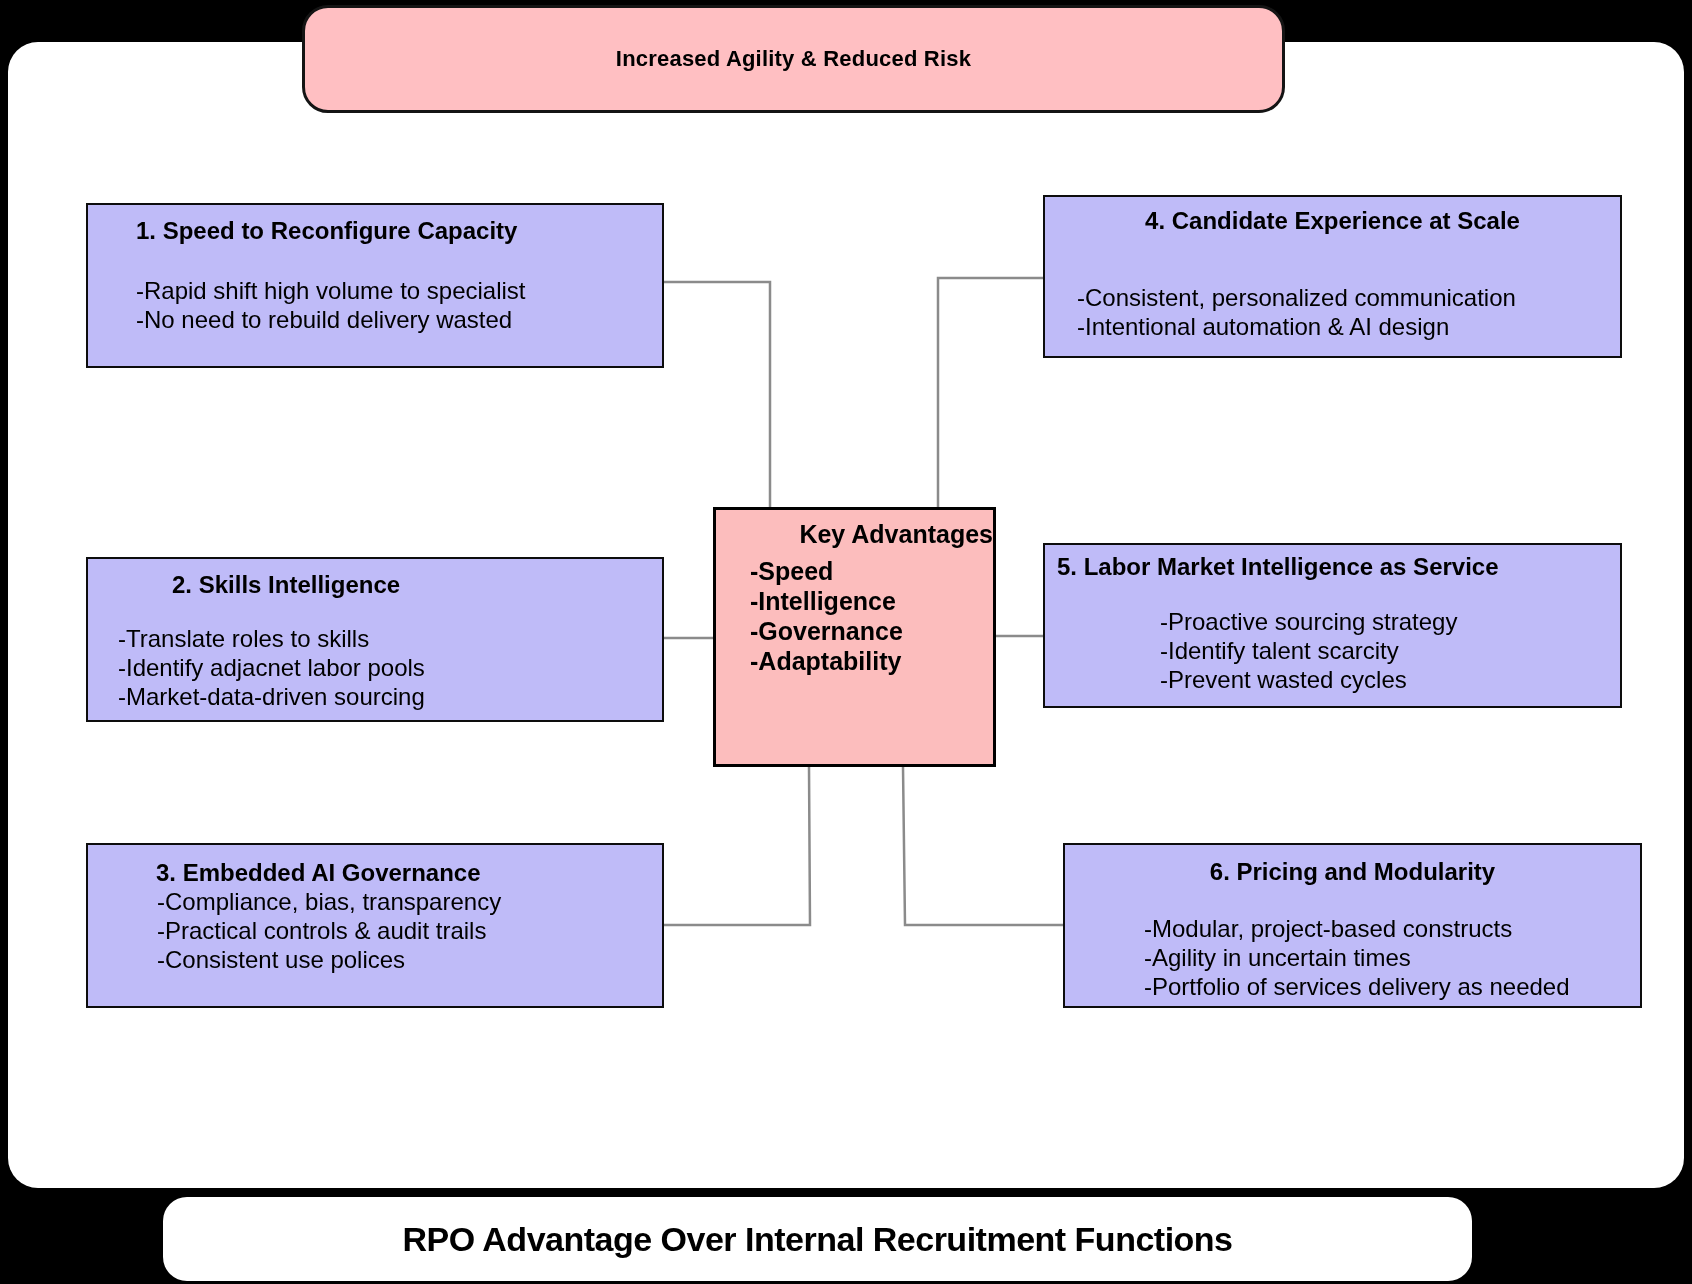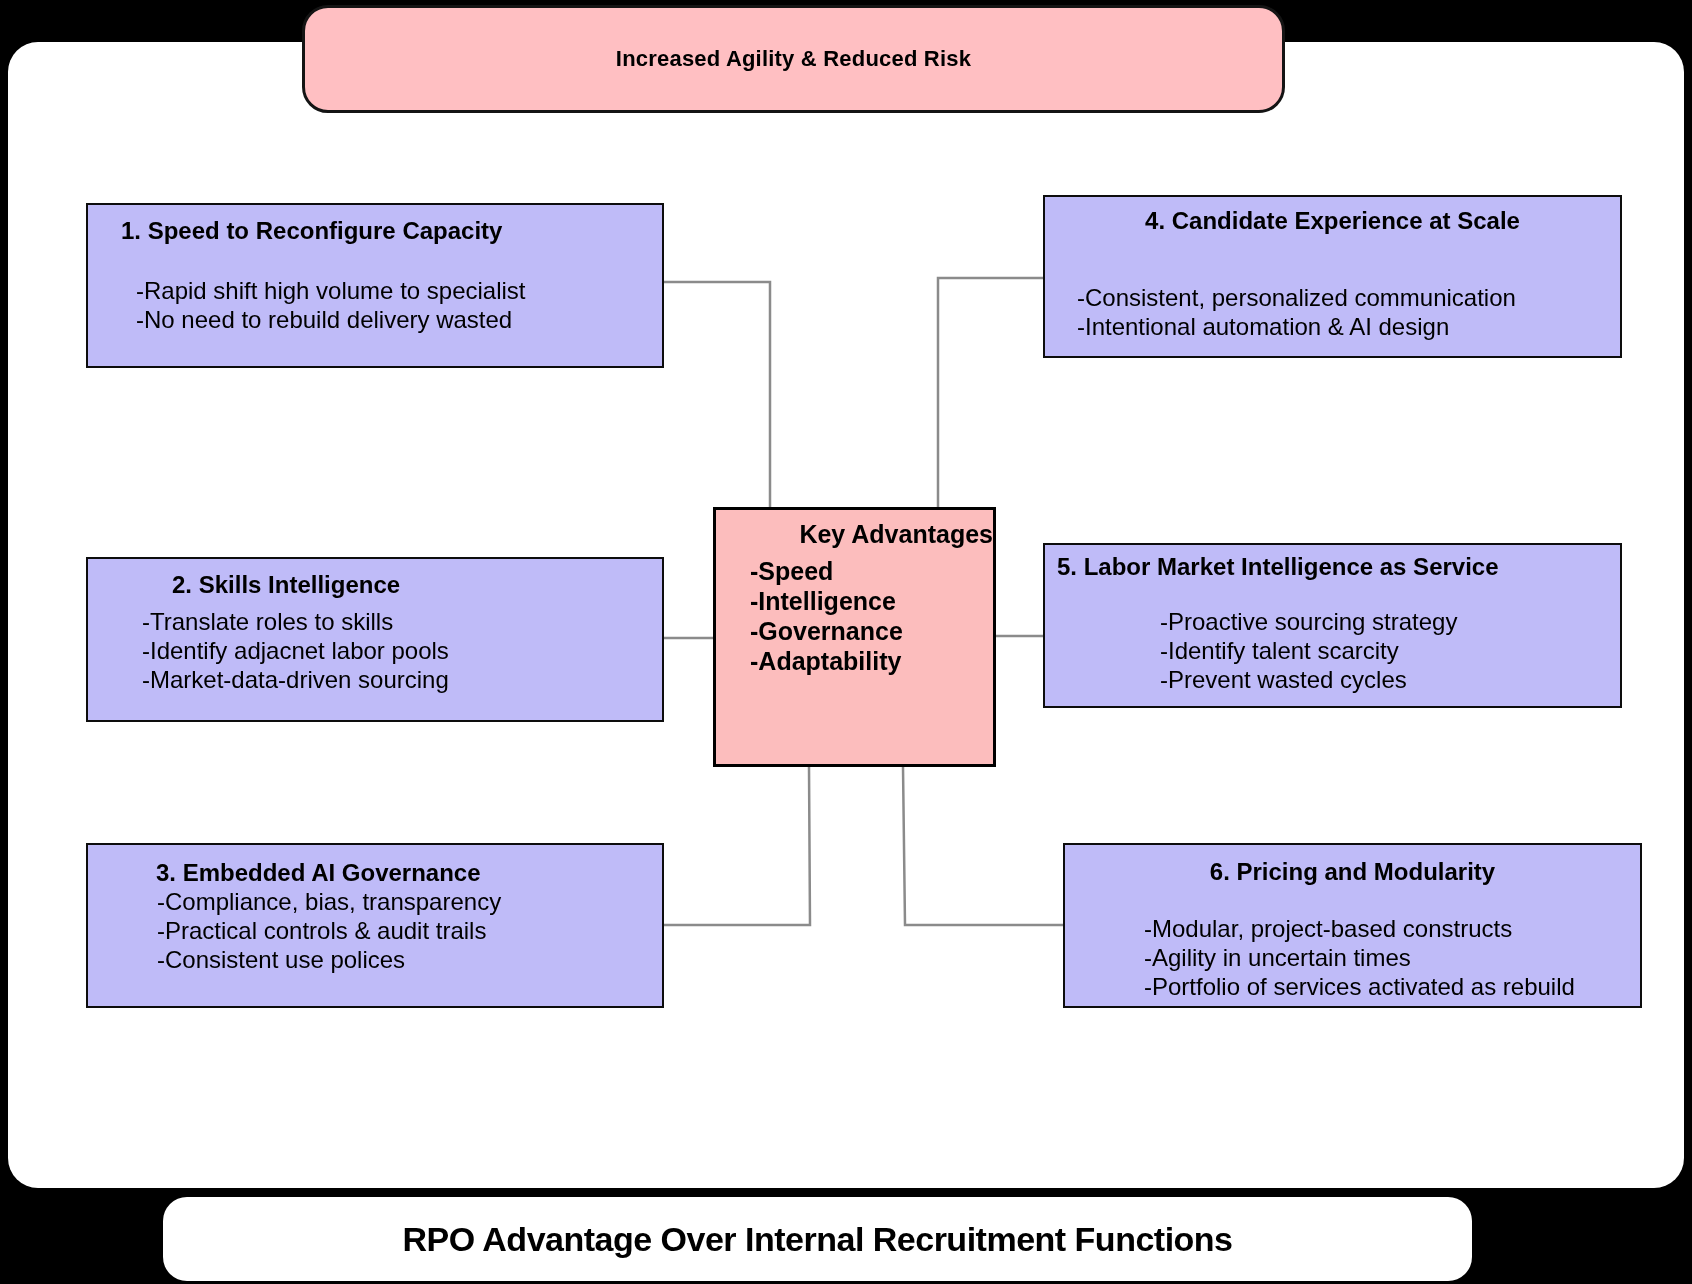--- a/index.html
+++ b/index.html
@@ -52,30 +52,30 @@
   <svg class="connectors" viewBox="0 0 1692 1284" xmlns="http://www.w3.org/2000/svg">
     <path d="M664,282 L770,282 L770,507" fill="none" stroke="#8b8b8b" stroke-width="2.5"></path>
     <path d="M1043,278 L938,278 L938,507" fill="none" stroke="#8b8b8b" stroke-width="2.5"></path>
     <path d="M664,638 L713,638" fill="none" stroke="#8b8b8b" stroke-width="2.5"></path>
     <path d="M995,636 L1043,636" fill="none" stroke="#8b8b8b" stroke-width="2.5"></path>
     <path d="M809,767 L810,925 L664,925" fill="none" stroke="#8b8b8b" stroke-width="2.5"></path>
     <path d="M903,767 L905,925 L1063,925" fill="none" stroke="#8b8b8b" stroke-width="2.5"></path>
   </svg>
 
   <div class="pbox" style="left:86px;top:203px;width:578px;height:165px;">
-    <div class="box-title" style="margin-top:12px;padding-left:33px;">1. Speed to Reconfigure Capacity</div>
+    <div class="box-title" style="margin-top:12px;padding-left:48px;">1. Speed to Reconfigure Capacity</div>
     <div class="box-body" style="margin-top:31px;padding-left:48px;">
       <div>-Rapid shift high volume to specialist</div>
       <div>-No need to rebuild delivery wasted</div>
     </div>
   </div>
 
   <div class="pbox" style="left:86px;top:557px;width:578px;height:165px;">
     <div class="box-title" style="margin-top:12px;padding-left:84px;">2. Skills Intelligence</div>
-    <div class="box-body" style="margin-top:8px;padding-left:54px;">
+    <div class="box-body" style="margin-top:25px;padding-left:30px;">
       <div>-Translate roles to skills</div>
       <div>-Identify adjacnet labor pools</div>
       <div>-Market-data-driven sourcing</div>
     </div>
   </div>
 
   <div class="pbox" style="left:86px;top:843px;width:578px;height:165px;">
     <div class="box-title" style="margin-top:14px;padding-left:68px;">3. Embedded AI Governance</div>
     <div class="box-body" style="padding-left:69px;">
       <div>-Compliance, bias, transparency</div>
@@ -99,21 +99,21 @@
       <div>-Identify talent scarcity</div>
       <div>-Prevent wasted cycles</div>
     </div>
   </div>
 
   <div class="pbox" style="left:1063px;top:843px;width:579px;height:165px;">
     <div class="box-title" style="margin-top:13px;text-align:center;">6. Pricing and Modularity</div>
     <div class="box-body" style="margin-top:28px;padding-left:79px;">
       <div>-Modular, project-based constructs</div>
       <div>-Agility in uncertain times</div>
-      <div>-Portfolio of services activated as rebuild</div>
+      <div>-Portfolio of services delivery as needed</div>
     </div>
   </div>
 
   <div class="cbox">
     <div class="box-title">Key Advantages</div>
     <div class="box-body">
       <div>-Speed</div>
       <div>-Intelligence</div>
       <div>-Governance</div>
       <div>-Adaptability</div>

